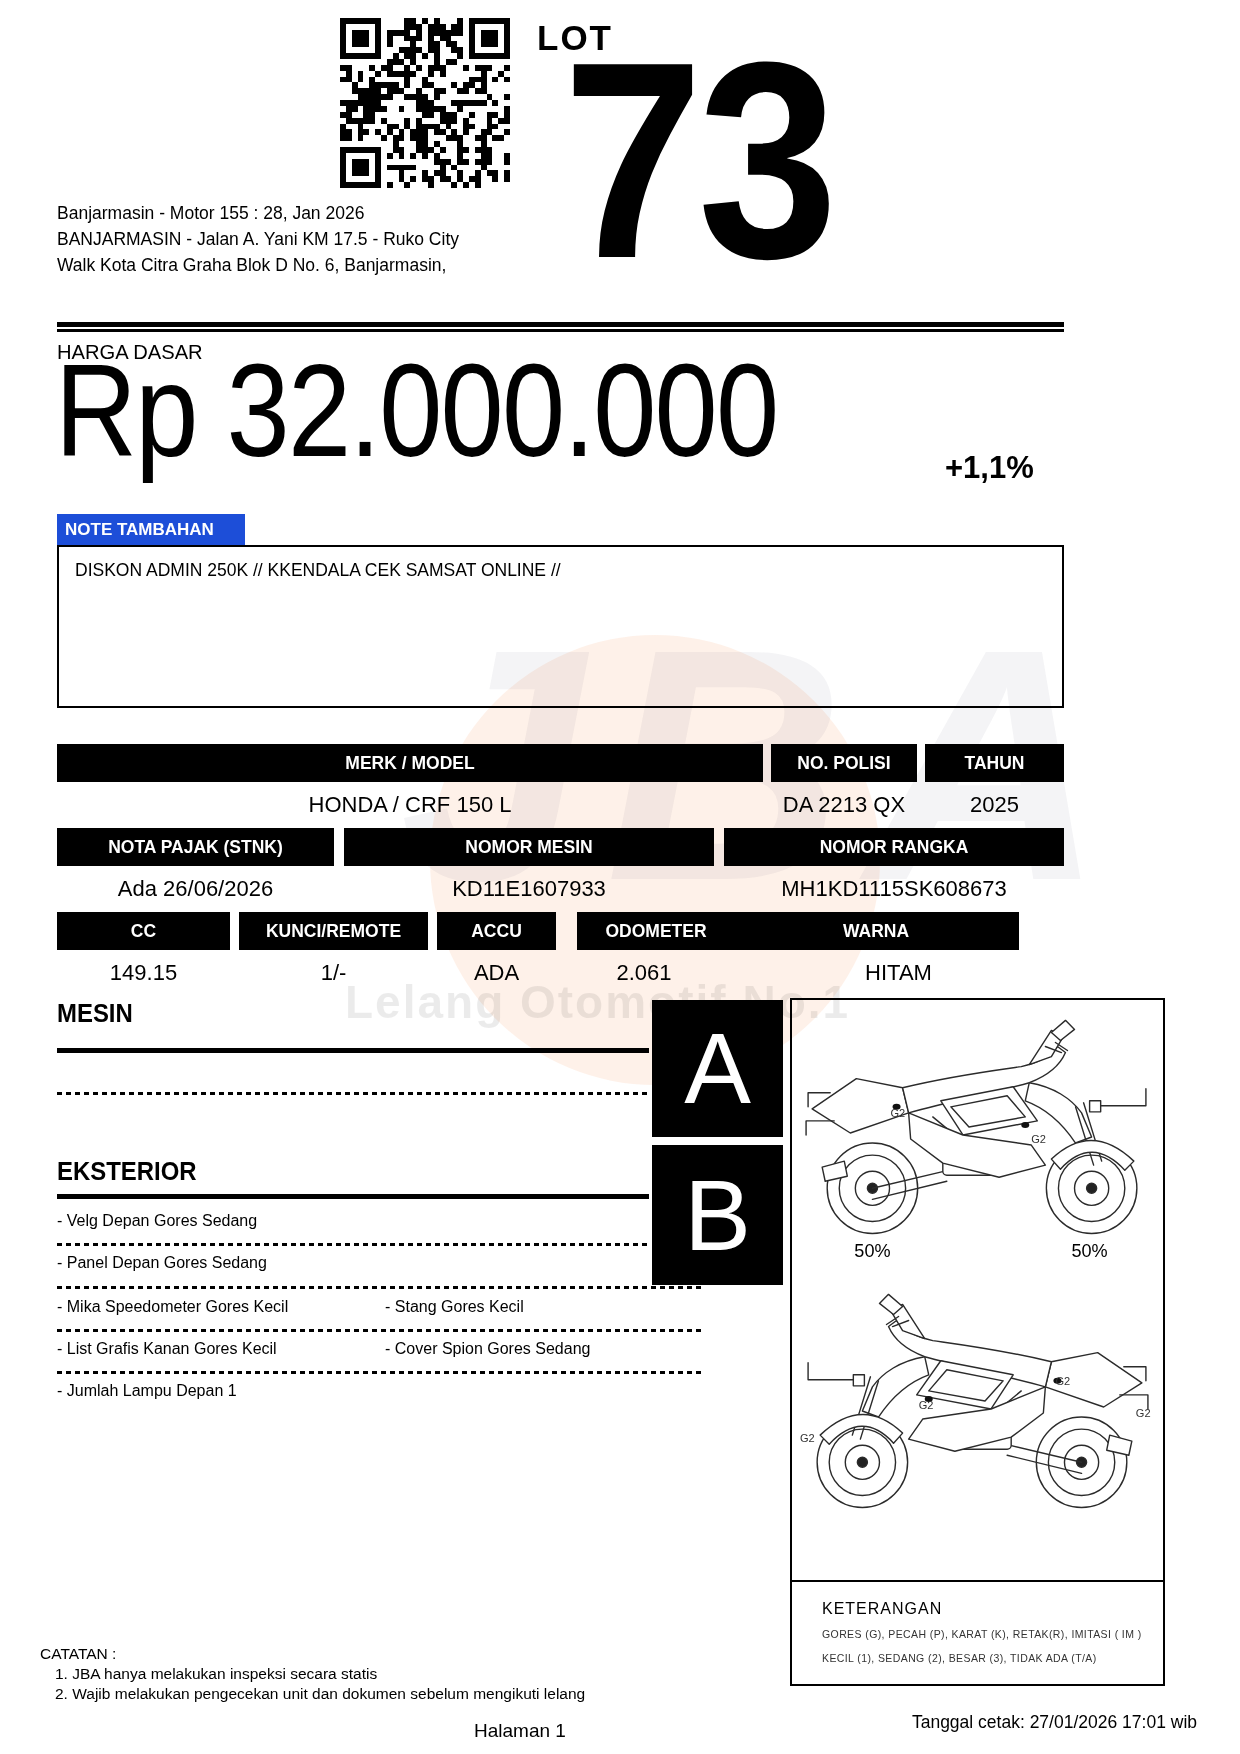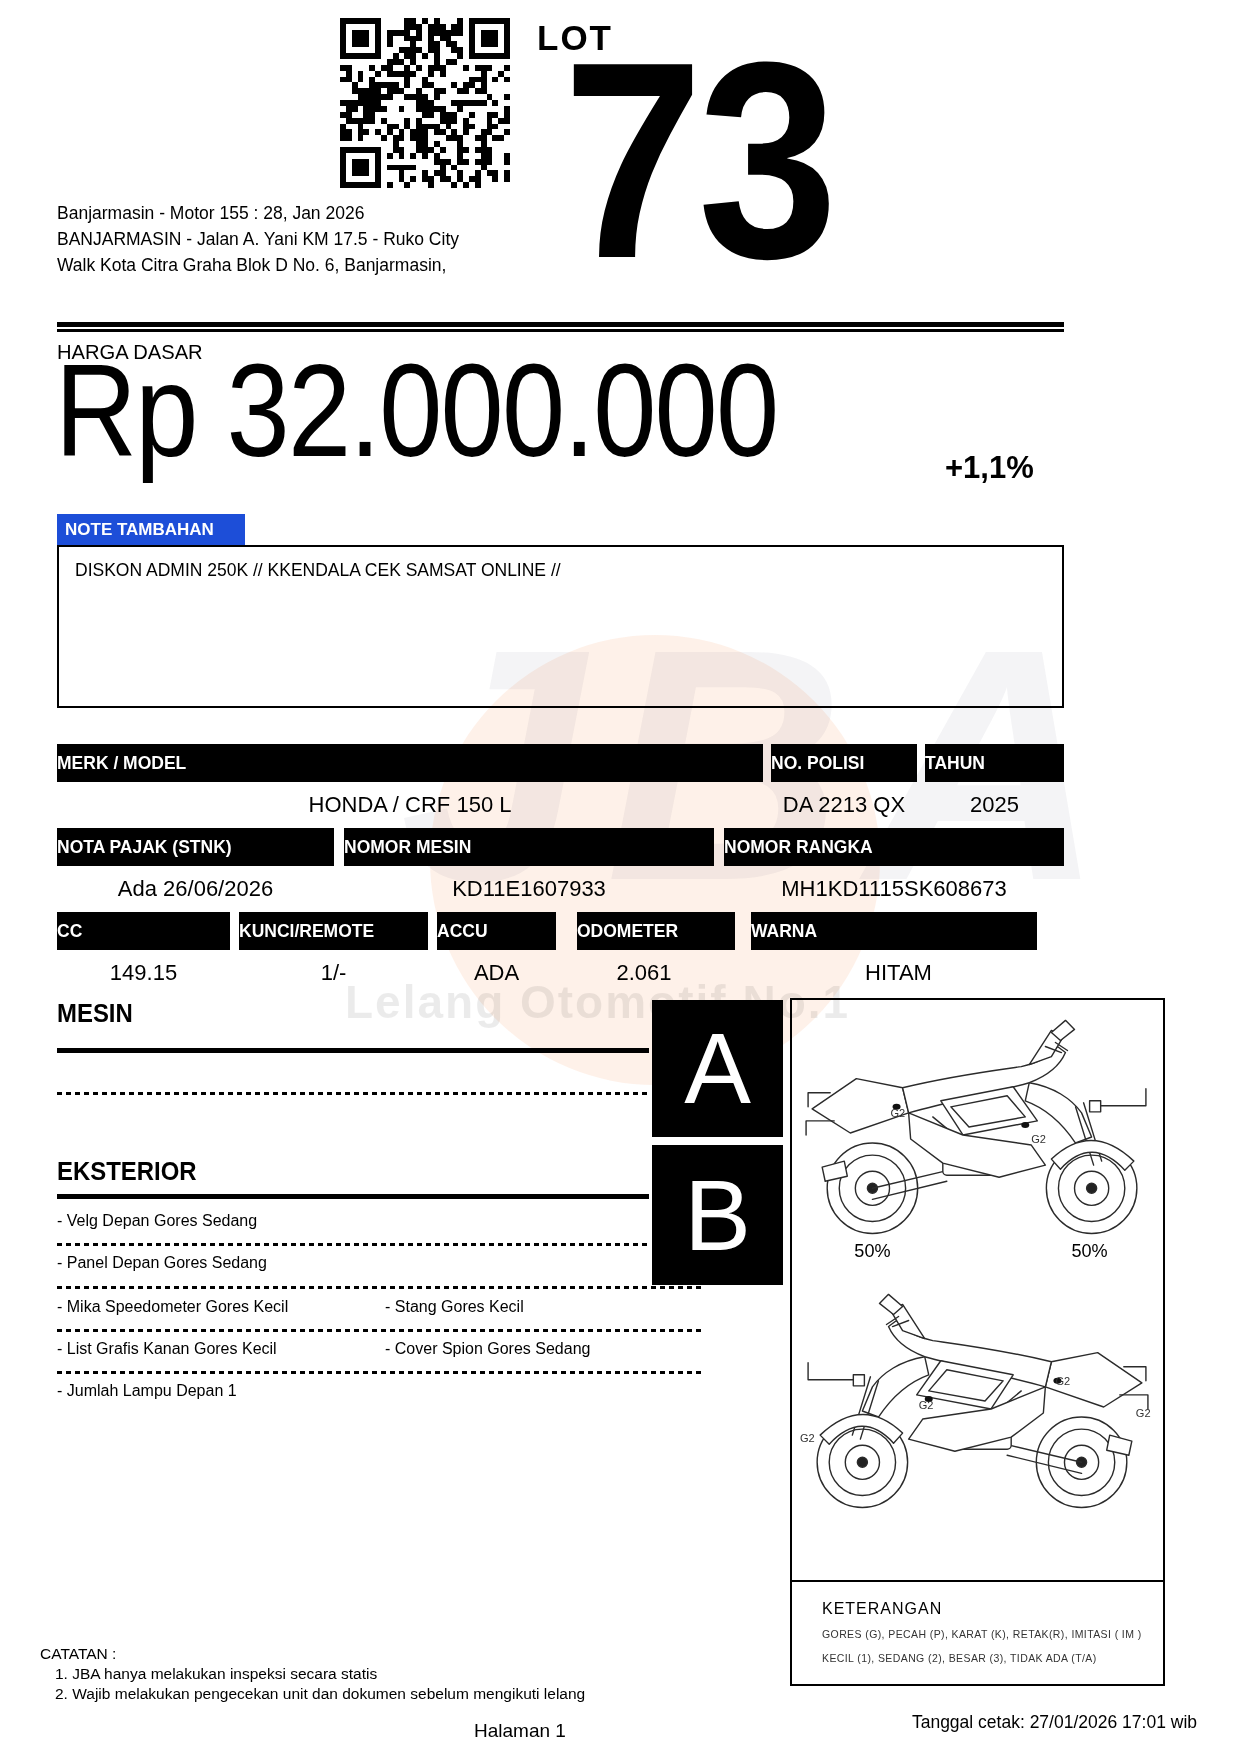--- a/index.html
+++ b/index.html
@@ -31,21 +31,21 @@
            transform:scaleX(0.86); transform-origin:left top; }
   .pct { left:945px; top:450px; font-size:31px; font-weight:bold; }
 
   .note-tab { left:57px; top:514px; width:188px; height:31px; background:#1d4ed8; color:#fff;
               font-size:17px; font-weight:bold; line-height:31px; padding-left:8px; }
   .note-box { left:57px; top:545px; width:1007px; height:163px; border:2px solid #000; }
   .note-text { left:75px; top:560px; font-size:17.5px; }
 
   
   .hbar { height:38px; background:#000; color:#fff; font-size:17.5px; font-weight:bold;
-          line-height:38px; }
+          text-align:center; line-height:38px; }
   .hval { height:30px; font-size:22px; text-align:center; line-height:30px; }
 
   
   .sec-title { font-size:26px; font-weight:bold; transform:scaleX(0.92); transform-origin:left top; }
   .thick { height:5px; background:#000; }
   .dotted { height:3px; background:repeating-linear-gradient(90deg,#000 0 5px,transparent 5px 9px); }
   .item { font-size:16px; }
 
   .grade-box { width:131px; background:#000; color:#fff; text-align:center; }
   .grade-box span { font-size:100px; line-height:1; }
@@ -429,21 +429,21 @@
   <div class="z hbar" style="left:344px;top:828px;width:370px;">NOMOR MESIN</div>
   <div class="z hbar" style="left:724px;top:828px;width:340px;">NOMOR RANGKA</div>
   <div class="z hval" style="left:57px;top:874px;width:277px;">Ada 26/06/2026</div>
   <div class="z hval" style="left:344px;top:874px;width:370px;">KD11E1607933</div>
   <div class="z hval" style="left:724px;top:874px;width:340px;">MH1KD1115SK608673</div>
 
   <div class="z hbar" style="left:57px;top:912px;width:173px;">CC</div>
   <div class="z hbar" style="left:239px;top:912px;width:189px;">KUNCI/REMOTE</div>
   <div class="z hbar" style="left:437px;top:912px;width:119px;">ACCU</div>
   <div class="z hbar" style="left:565px;top:912px;width:158px;margin-left:12px;">ODOMETER</div>
-  <div class="z hbar" style="left:751px;top:912px;width:286px;">WARNA</div>
+  <div class="z hbar" style="left:733px;top:912px;width:286px;">WARNA</div>
   <div class="z hval" style="left:57px;top:958px;width:173px;">149.15</div>
   <div class="z hval" style="left:239px;top:958px;width:189px;">1/-</div>
   <div class="z hval" style="left:437px;top:958px;width:119px;">ADA</div>
   <div class="z hval" style="left:565px;top:958px;width:158px;">2.061</div>
   <div class="z hval" style="left:733px;top:958px;width:331px;">HITAM</div>
 
   <div class="z sec-title" style="left:57px;top:998px;">MESIN</div>
   <div class="z thick" style="left:57px;top:1048px;width:592px;"></div>
   <div class="z dotted" style="left:57px;top:1092px;width:592px;"></div>
 

